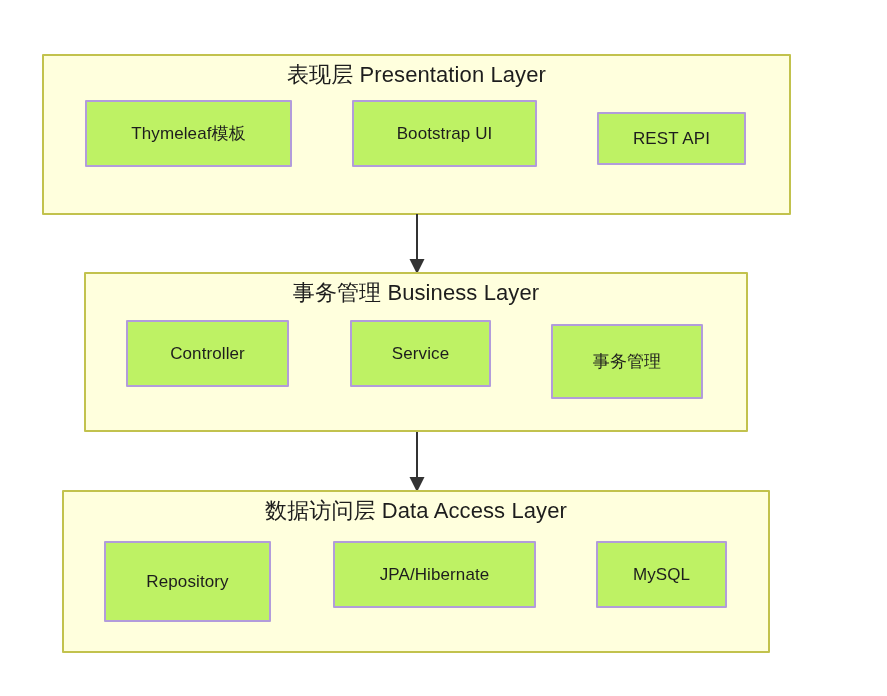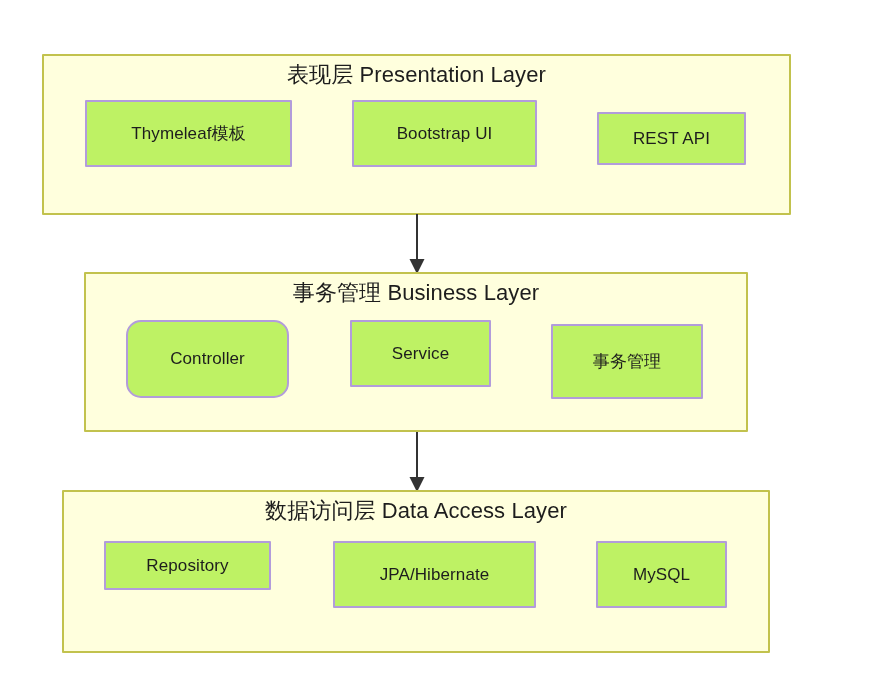--- a/index.html
+++ b/index.html
@@ -60,27 +60,27 @@
   }
   
   #layer-presentation { left: 42px;  top: 54px;  width: 749px; height: 161px; }
   #title-presentation { top: 9px; }
   #node-thymeleaf { left: 85px;  top: 100px; width: 207px; height: 67px; }
   #node-bootstrap  { left: 352px; top: 100px; width: 185px; height: 67px; }
   #node-restapi    { left: 597px; top: 100px; width: 149px; height: 53px; margin-top: 12px; }
   
   #layer-business { left: 84px; top: 272px; width: 664px; height: 160px; }
   #title-business { top: 9px; }
-  #node-controller { left: 126px; top: 320px; width: 163px; height: 78px; border-radius: 15px; }
+  #node-controller { left: 126px; top: 320px; width: 163px; height: 67px; }
   #node-service    { left: 350px; top: 320px; width: 141px; height: 67px; }
   #node-transaction{ left: 551px; top: 324px; width: 152px; height: 75px; }
   
   #layer-data { left: 62px; top: 490px; width: 708px; height: 163px; }
   #title-data { top: 9px; padding: 0 83px; }
-  #node-repository { left: 104px; top: 541px; width: 167px; height: 49px; }
+  #node-repository { left: 104px; top: 541px; width: 167px; height: 81px; }
   #node-jpa        { left: 333px; top: 541px; width: 203px; height: 67px; }
   #node-mysql      { left: 596px; top: 541px; width: 131px; height: 67px; }
   
   #arrow-pres-bus { left: 400px; top: 209px; width: 34px; height: 68px; }
   #arrow-bus-data { left: 400px; top: 426px; width: 34px; height: 70px; }
 </style>
 </head>
 <body>
 
 <div id="canvas">

